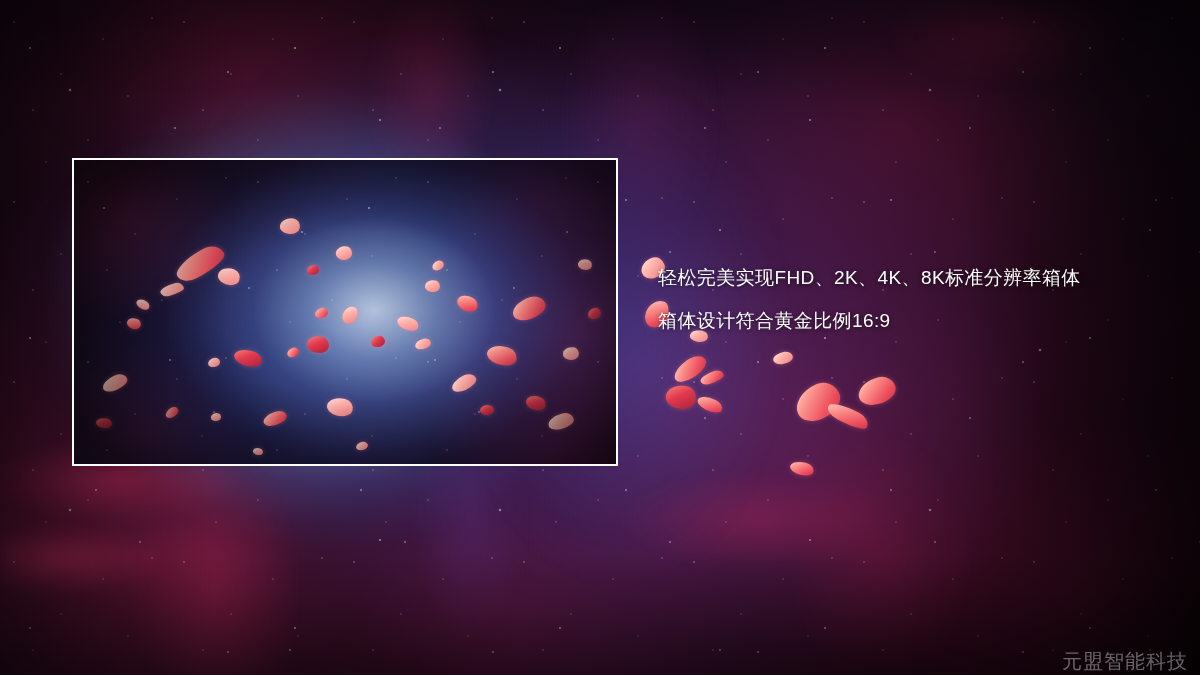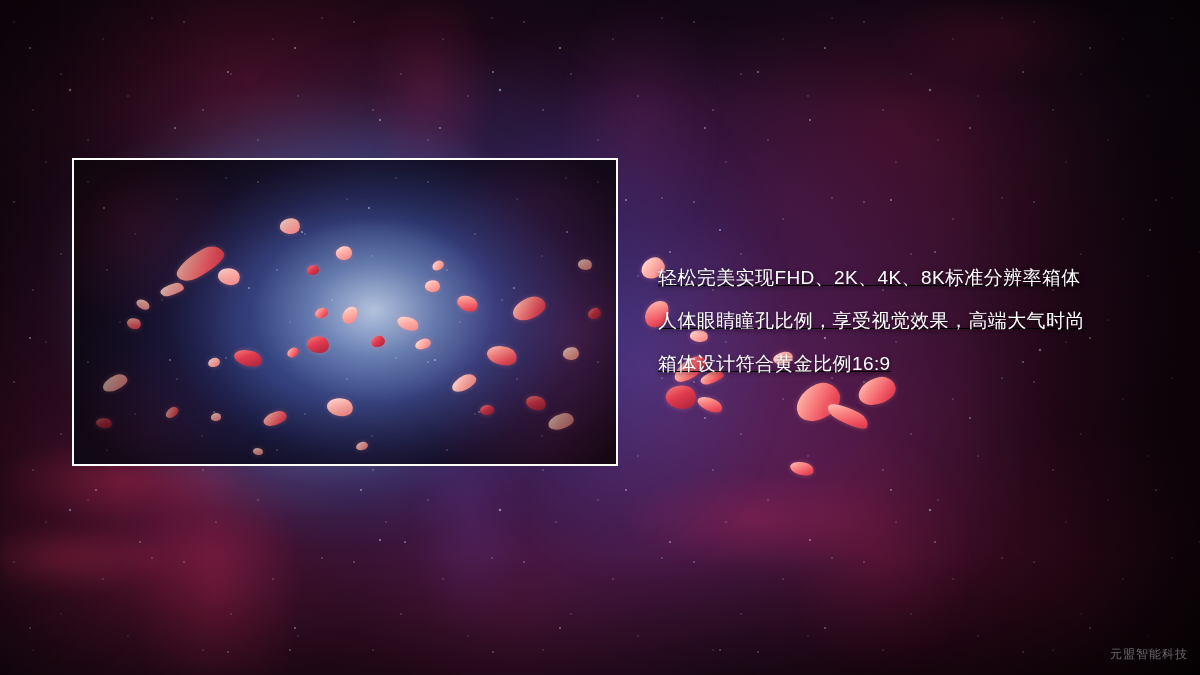--- a/index.html
+++ b/index.html
@@ -183,35 +183,34 @@
     letter-spacing: 1px;
     color: #ffffff;
     white-space: pre;
     text-shadow: 0 1px 4px rgba(0,0,0,0.55);
   }
   #body-copy {
     position: absolute;
     left: 658px;
     top: 256px;
     width: 520px;
-    text-decoration: underline;
   }
   .body-line {
     font-size: 19px;
     line-height: 43px;
     color: #ffffff;
     letter-spacing: 0.4px;
     white-space: pre;
     text-shadow: 0 1px 4px rgba(0,0,0,0.6);
   }
   #watermark {
     position: absolute;
     right: 12px;
-    bottom: 12px;
-    font-size: 12px;
+    bottom: 0;
+    font-size: 20px;
     letter-spacing: 1px;
     color: rgba(200,195,205,0.5);
     white-space: pre;
   }
 </style>
 </head>
 <body>
 
 <div id="slide">
 
@@ -282,19 +281,18 @@
           <div class="petal pale" style="left: 504px; top: 99px; width: 14px; height: 11px; transform: rotate(16deg);"></div>
           <div class="petal pale" style="left: 282px; top: 282px; width: 12px; height: 8px; transform: rotate(-10deg);"></div>
           <div class="petal pale" style="left: 179px; top: 288px; width: 10px; height: 7px; transform: rotate(18deg);"></div>
         </div>
       <div class="photo-vignette"></div>
     </div>
   </div>
 
   <div id="body-copy">
     <div class="body-line">轻松完美实现FHD、2K、4K、8K标准分辨率箱体</div>
-    <div class="body-line">人体眼睛瞳孔比例，享受视觉效果，高端大气时尚</div>
     <div class="body-line">箱体设计符合黄金比例16:9</div>
   </div>
 
   <div id="watermark">元盟智能科技</div>
 
 </div>
 
 </body></html>

